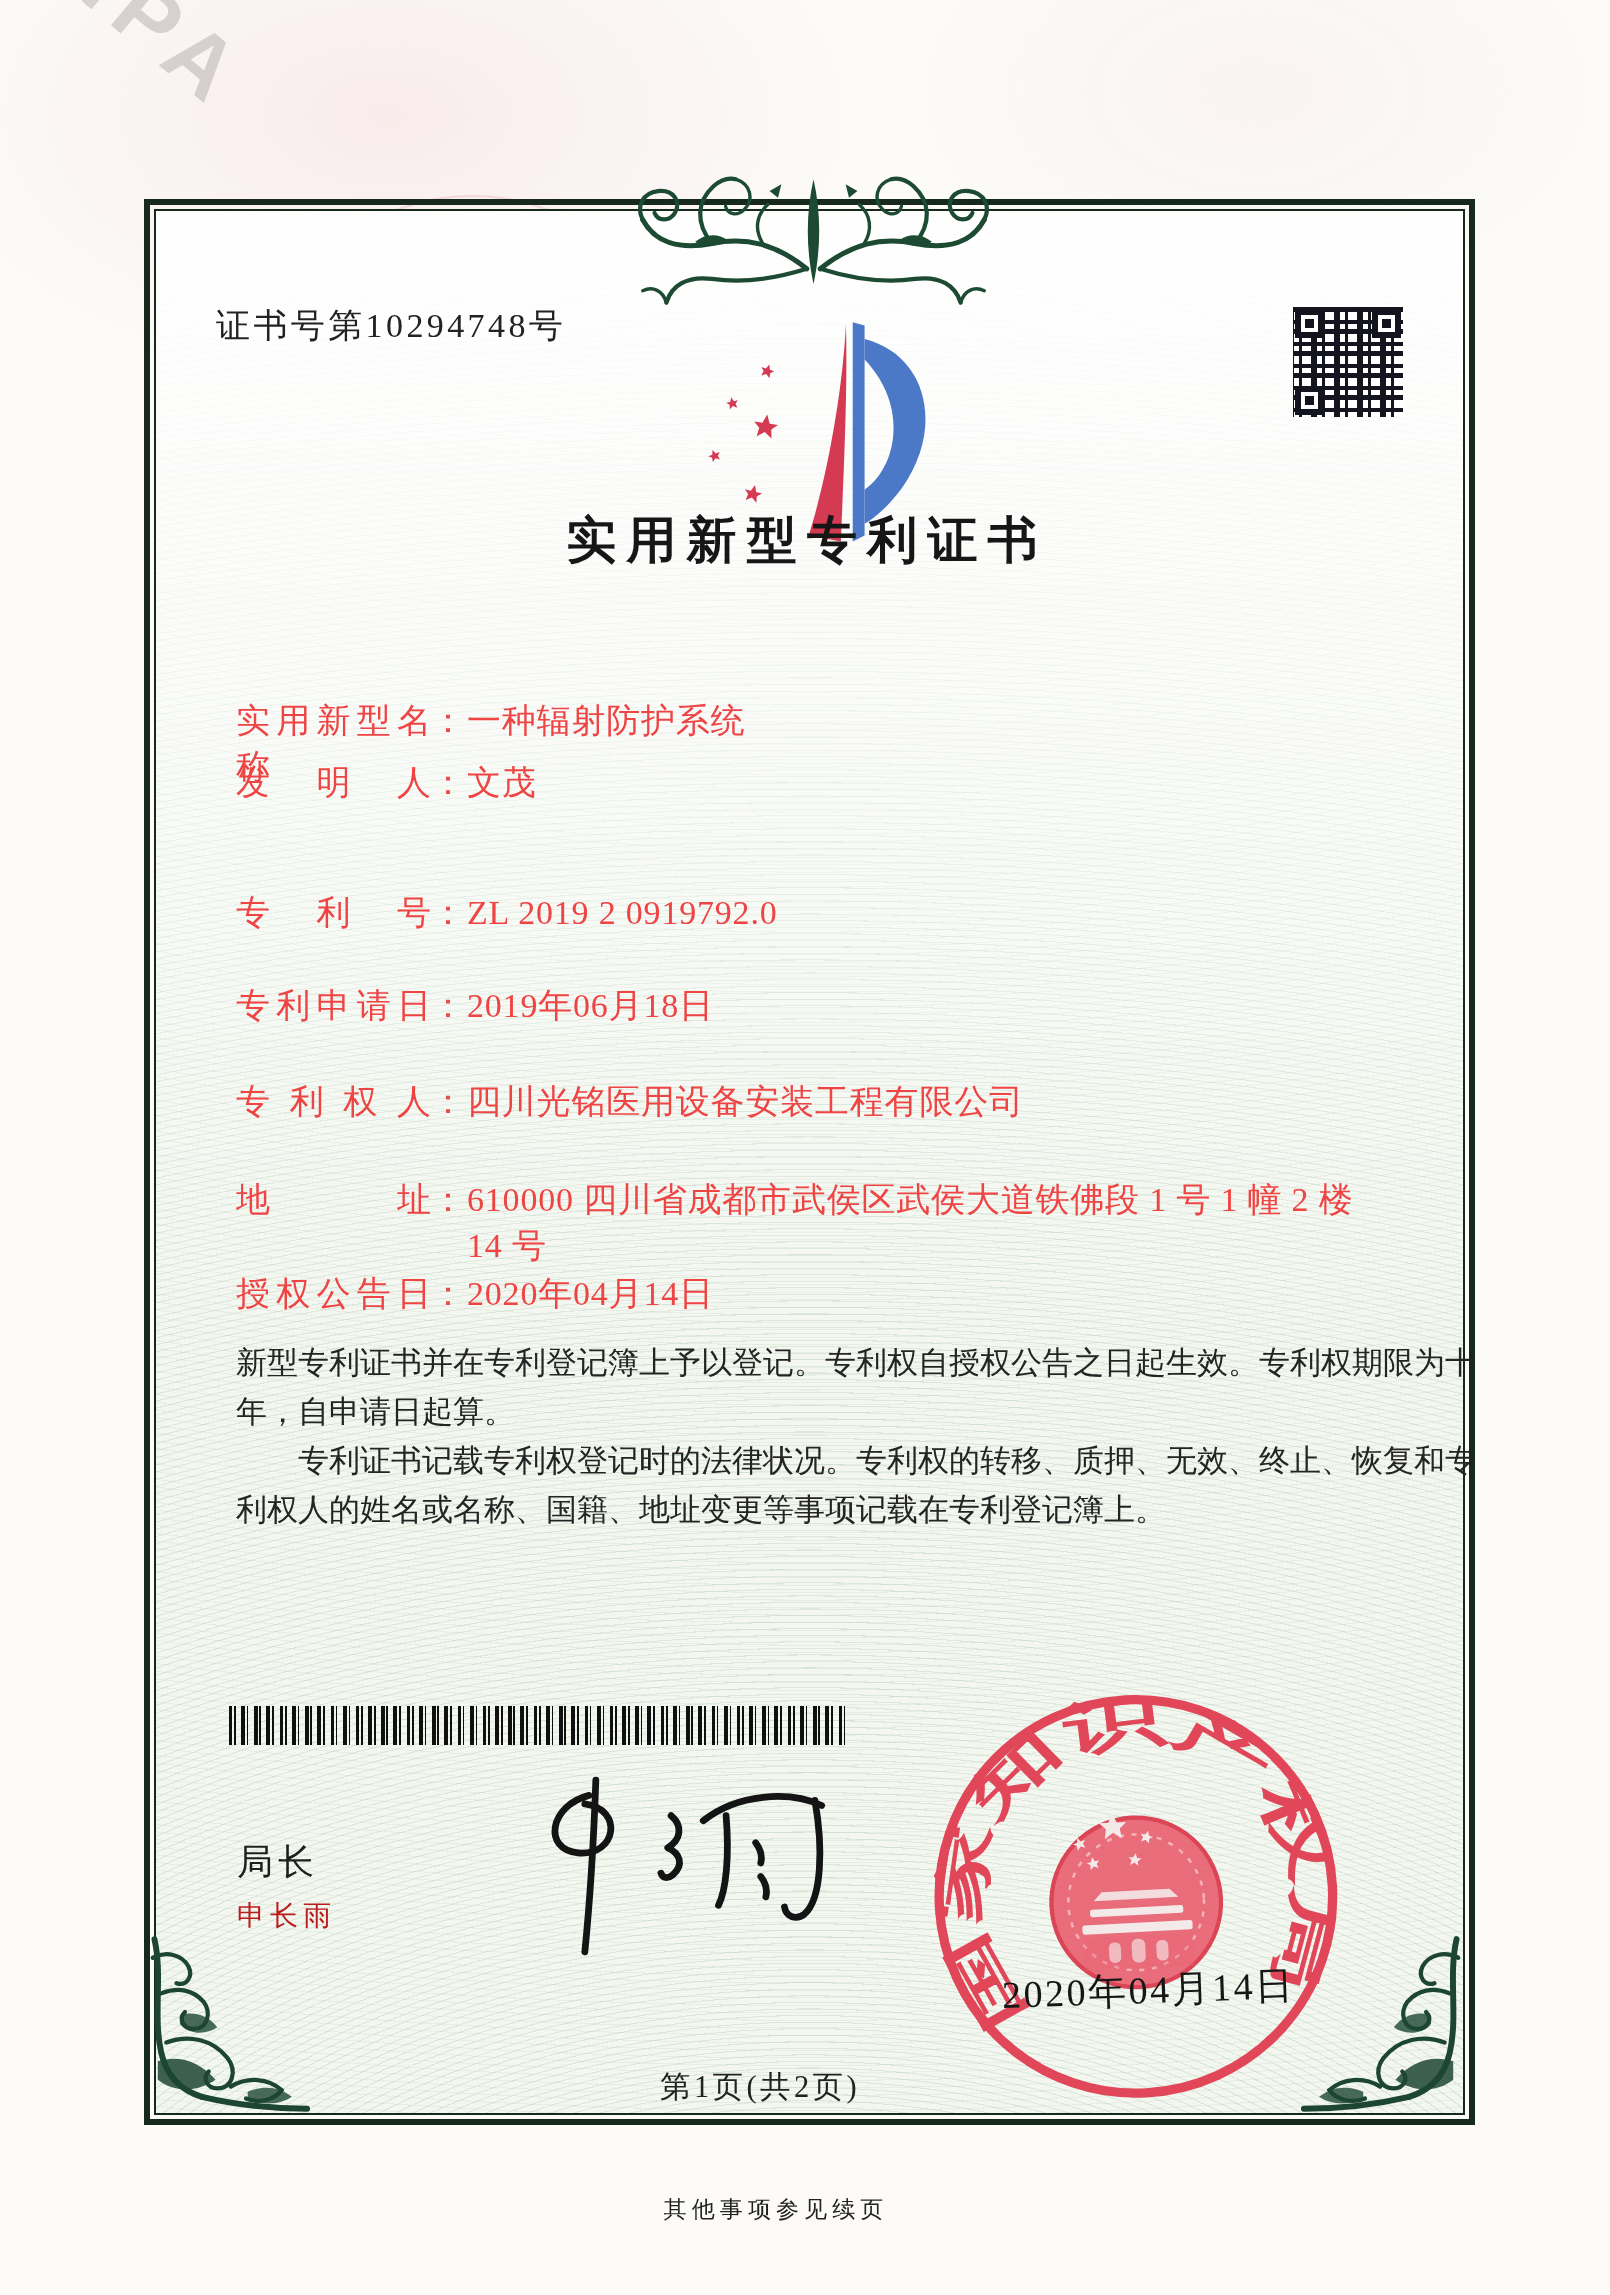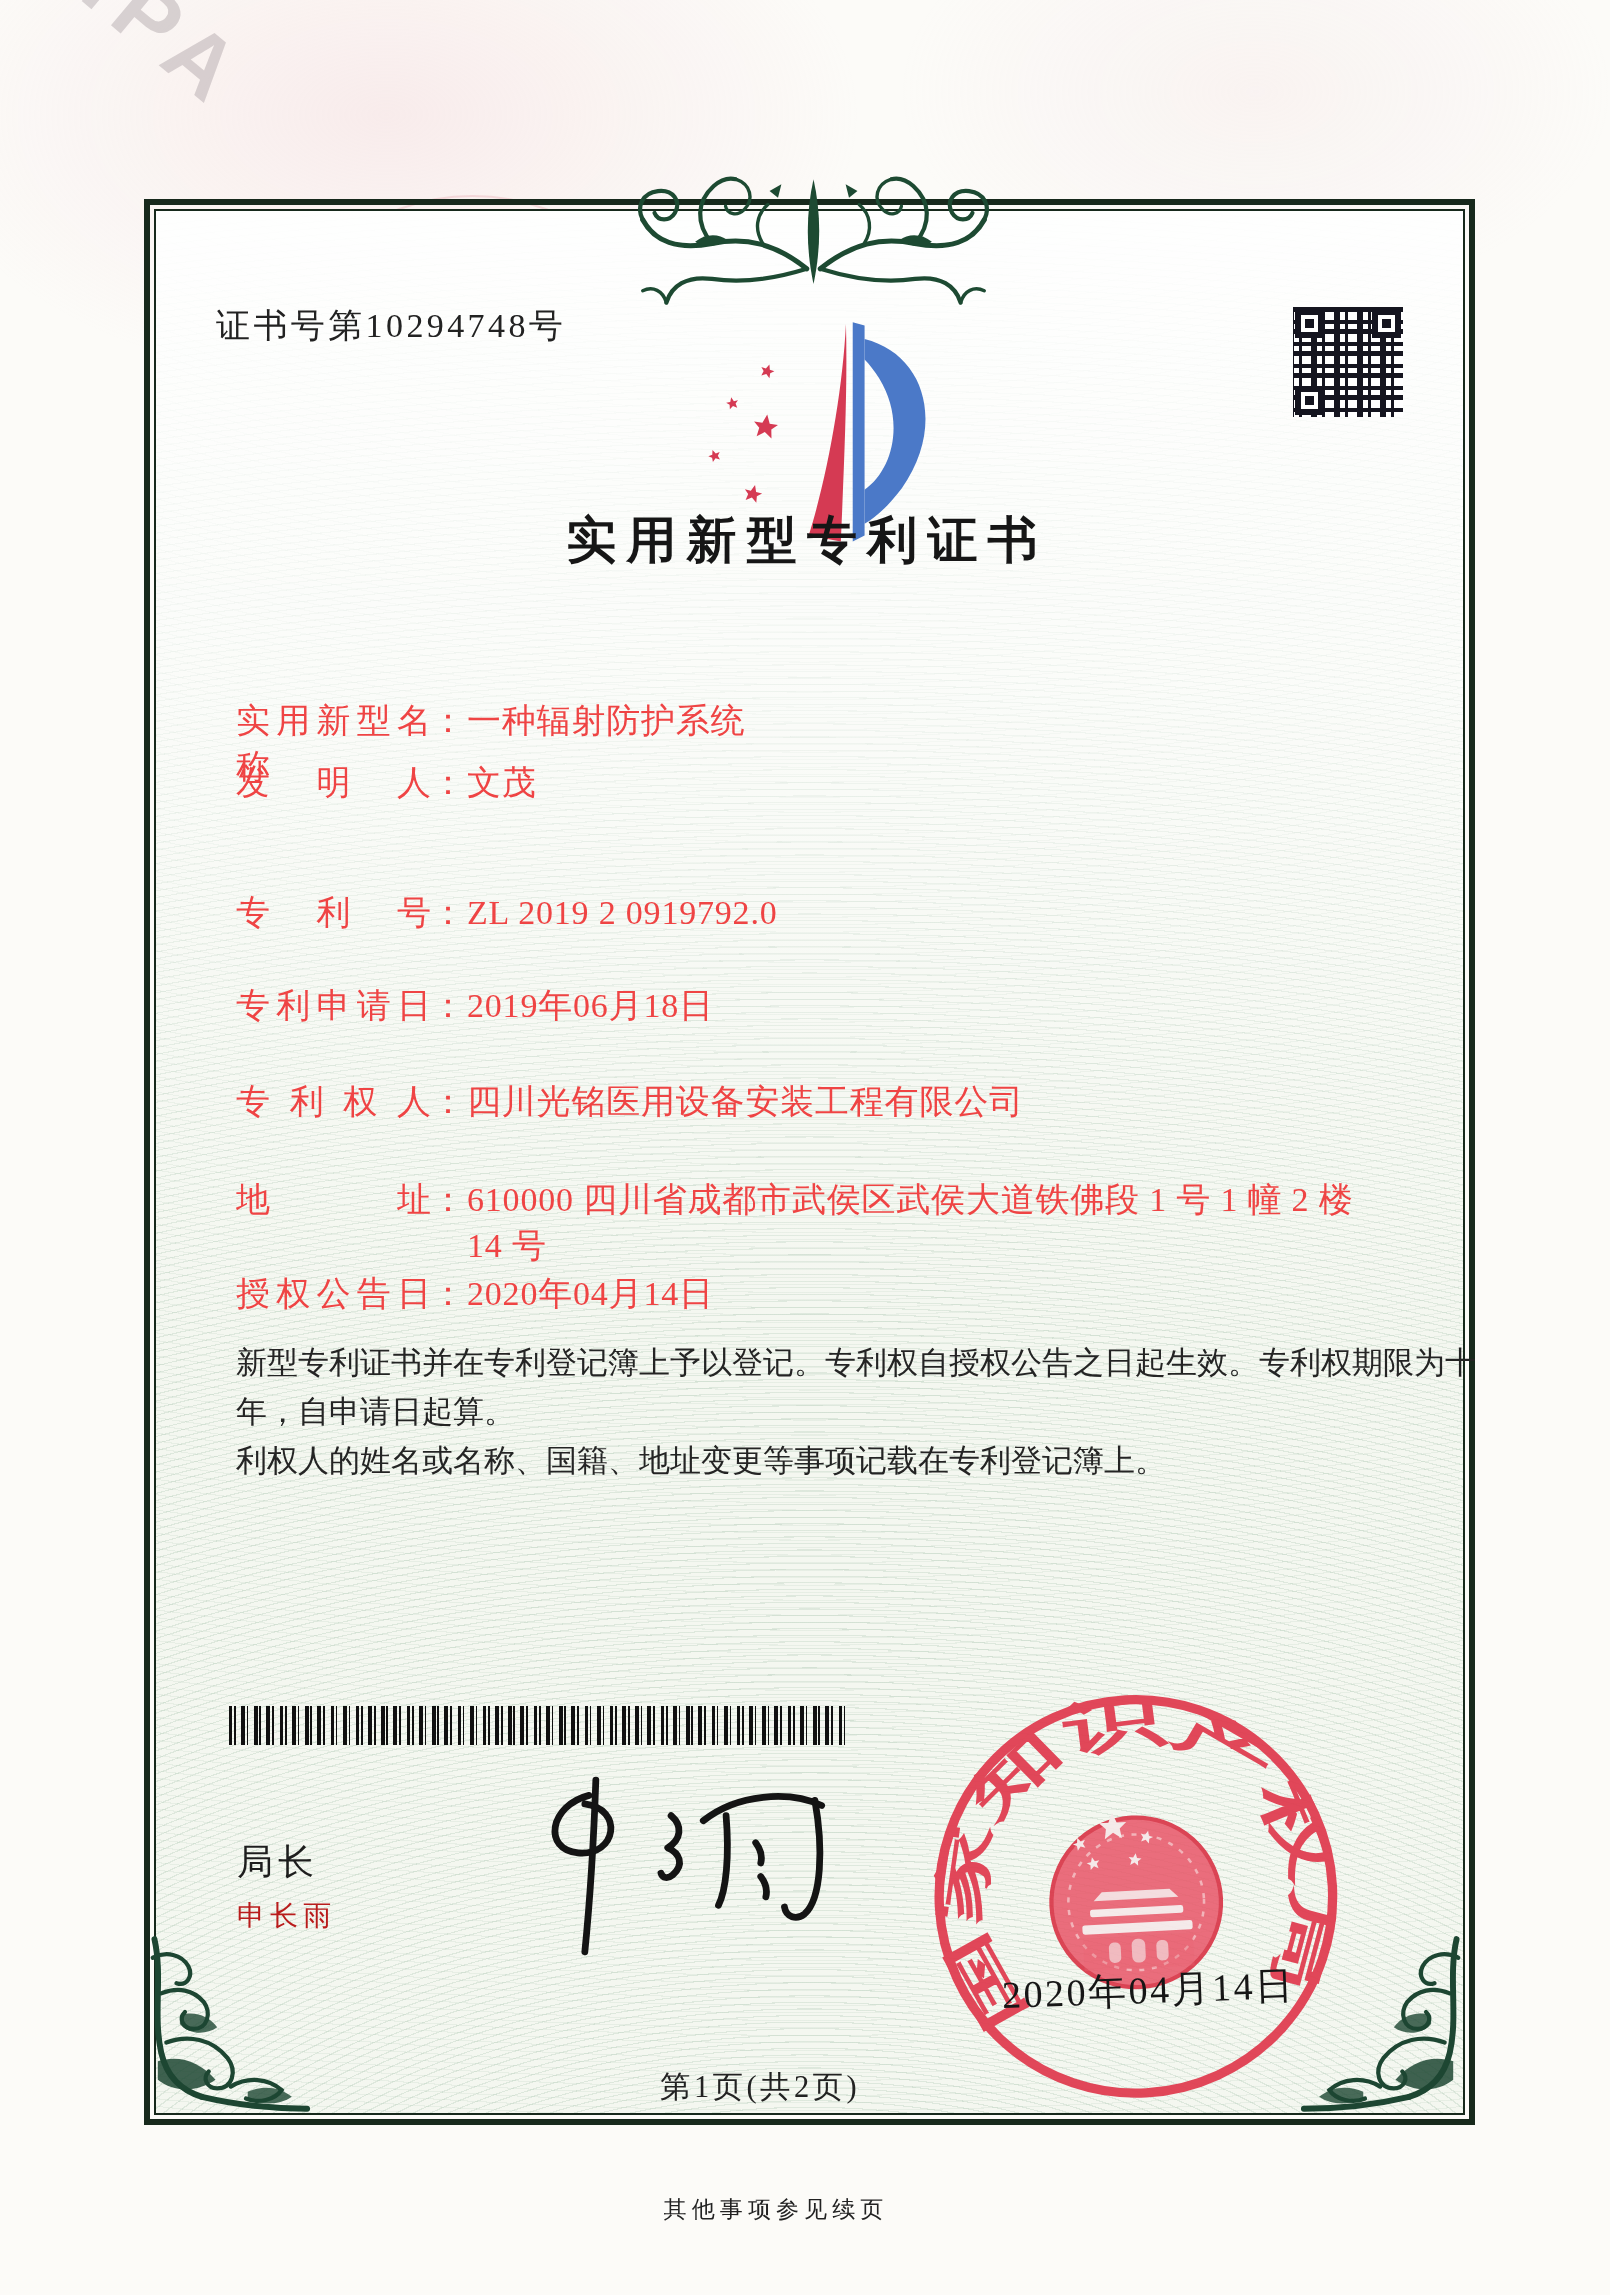--- a/index.html
+++ b/index.html
@@ -187,20 +187,21 @@
     <div class="abs field-row" style="top: 890px;"><span class="f-label">专利号</span><span class="f-colon">：</span><span class="f-value">ZL 2019 2 0919792.0</span></div>
     <div class="abs field-row" style="top: 983px;"><span class="f-label">专利申请日</span><span class="f-colon">：</span><span class="f-value">2019年06月18日</span></div>
     <div class="abs field-row" style="top: 1079px;"><span class="f-label">专利权人</span><span class="f-colon">：</span><span class="f-value">四川光铭医用设备安装工程有限公司</span></div>
     <div class="abs field-row" style="top: 1177px;"><span class="f-label">地址</span><span class="f-colon">：</span><span class="f-value f-wrap">610000 四川省成都市武侯区武侯大道铁佛段 1 号 1 幢 2 楼 14 号</span></div>
     <div class="abs field-row" style="top: 1271px;"><span class="f-label">授权公告日</span><span class="f-colon">：</span><span class="f-value">2020年04月14日</span></div>
   </div>
 
 <div class="abs paragraphs" id="paragraphs">
     <div class="pline">新型专利证书并在专利登记簿上予以登记。专利权自授权公告之日起生效。专利权期限为十</div>
     <div class="pline last">年，自申请日起算。</div>
+    <div class="pline first">专利证书记载专利权登记时的法律状况。专利权的转移、质押、无效、终止、恢复和专</div>
     <div class="pline last">利权人的姓名或名称、国籍、地址变更等事项记载在专利登记簿上。</div>
   </div>
 
 <div class="abs barcode"></div>
 
 <div class="abs issuer-role">局长</div>
 <div class="abs issuer-name">申长雨</div>
 
 <svg class="abs signature" viewBox="0 0 480 240">
   <g fill="none" stroke="#141414" stroke-width="8" stroke-linecap="round" stroke-linejoin="round">

